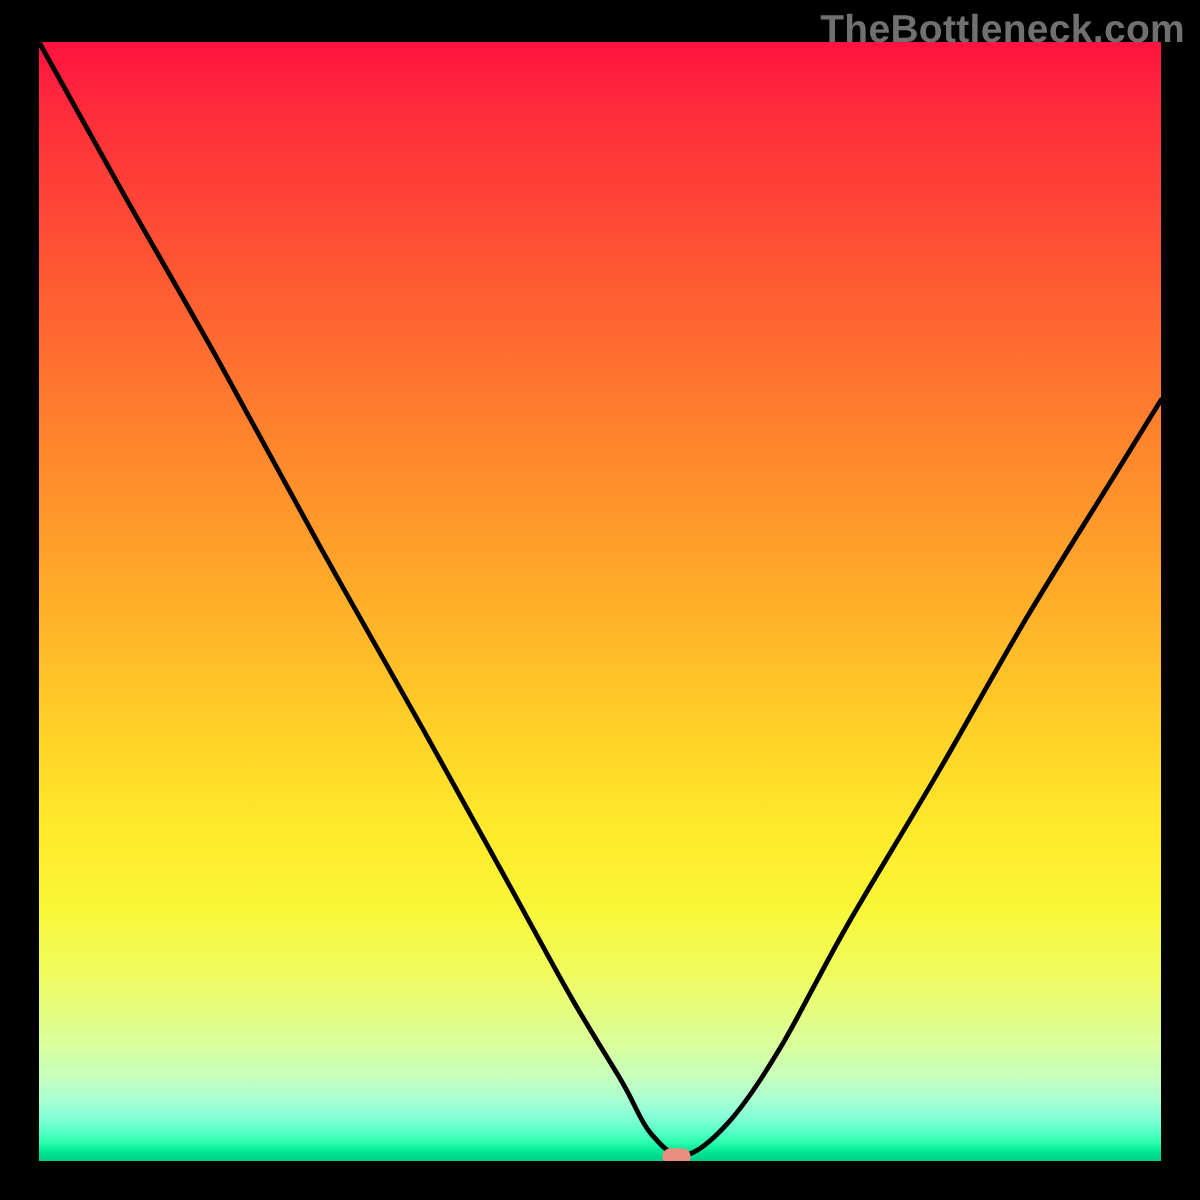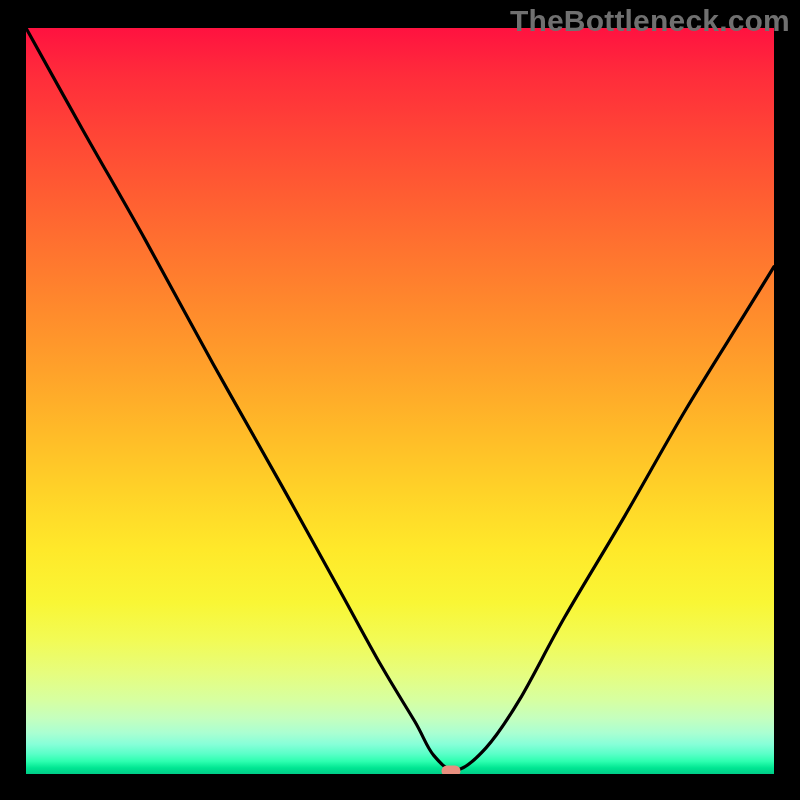--- a/index.html
+++ b/index.html
@@ -15,21 +15,21 @@
     position: relative;
     width: 800px;
     height: 800px;
     background: #000;
   }
   .watermark {
     position: absolute;
     top: 4px;
     right: 10px;
     color: #707070;
-    font-size: 30px;
+    font-size: 26px;
     font-weight: 600;
     letter-spacing: 0.2px;
     z-index: 5;
   }
   .plot {
     position: absolute;
     left: 26px;
     top: 28px;
     width: 748px;
     height: 746px;

